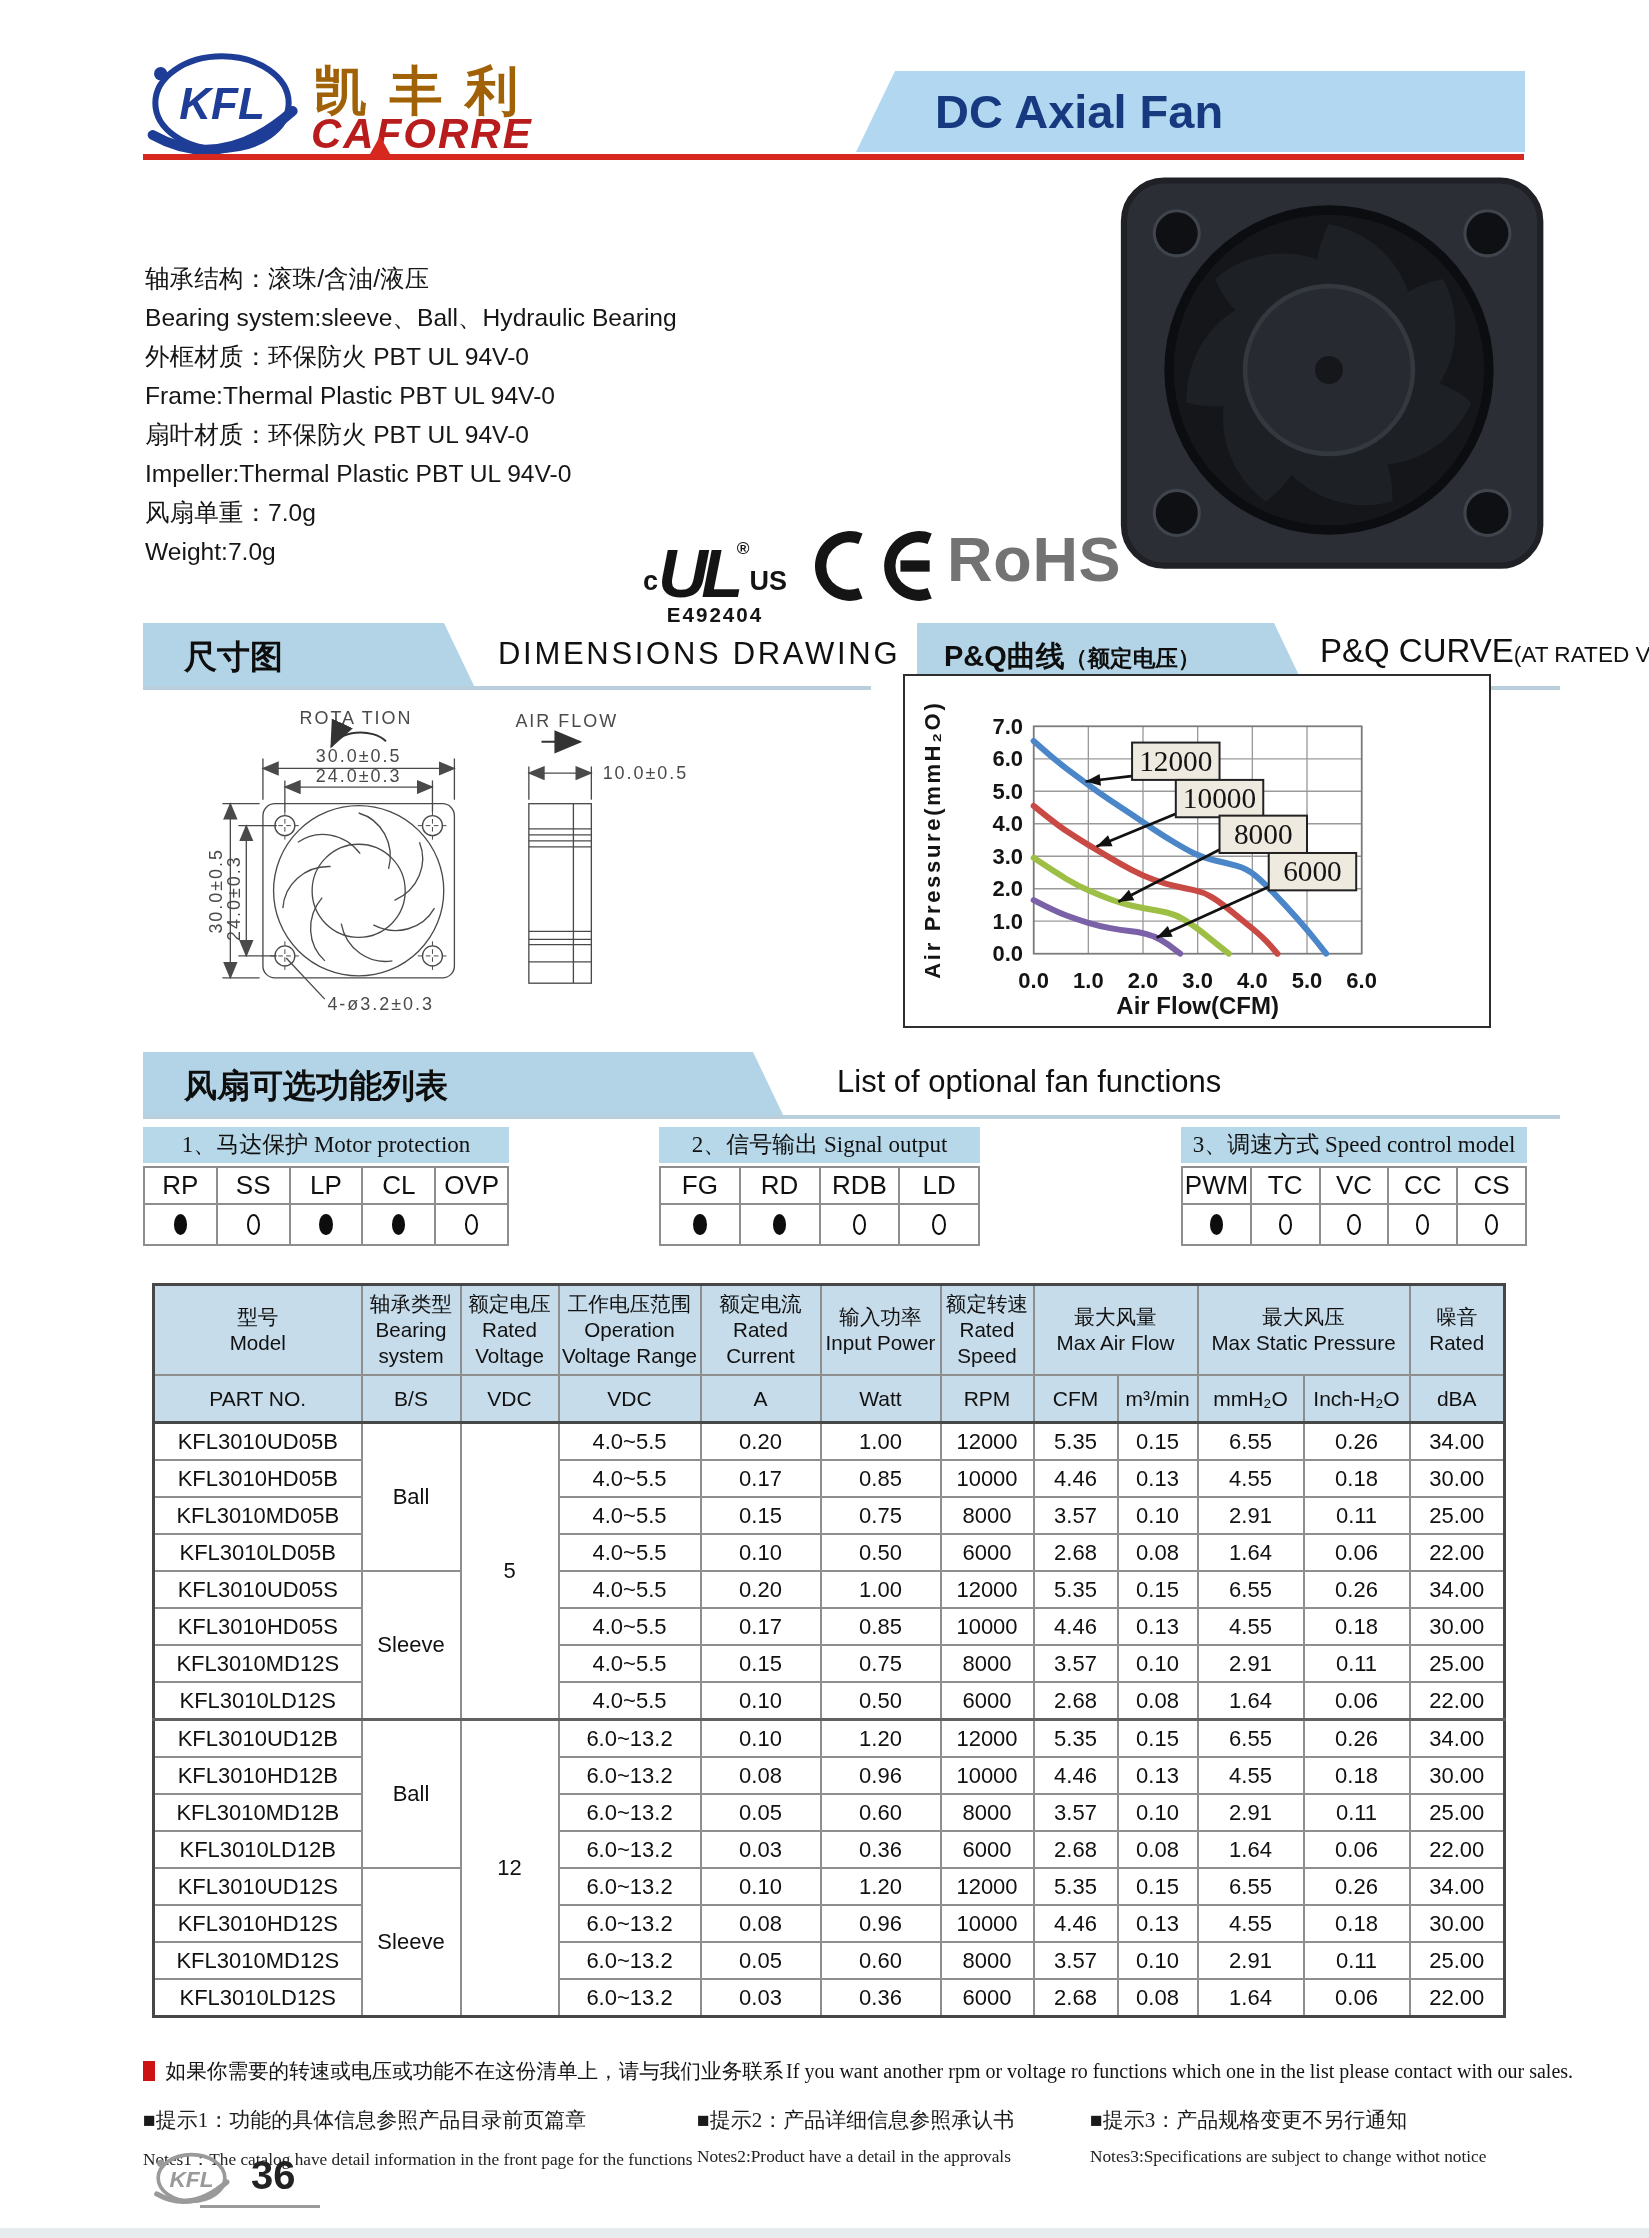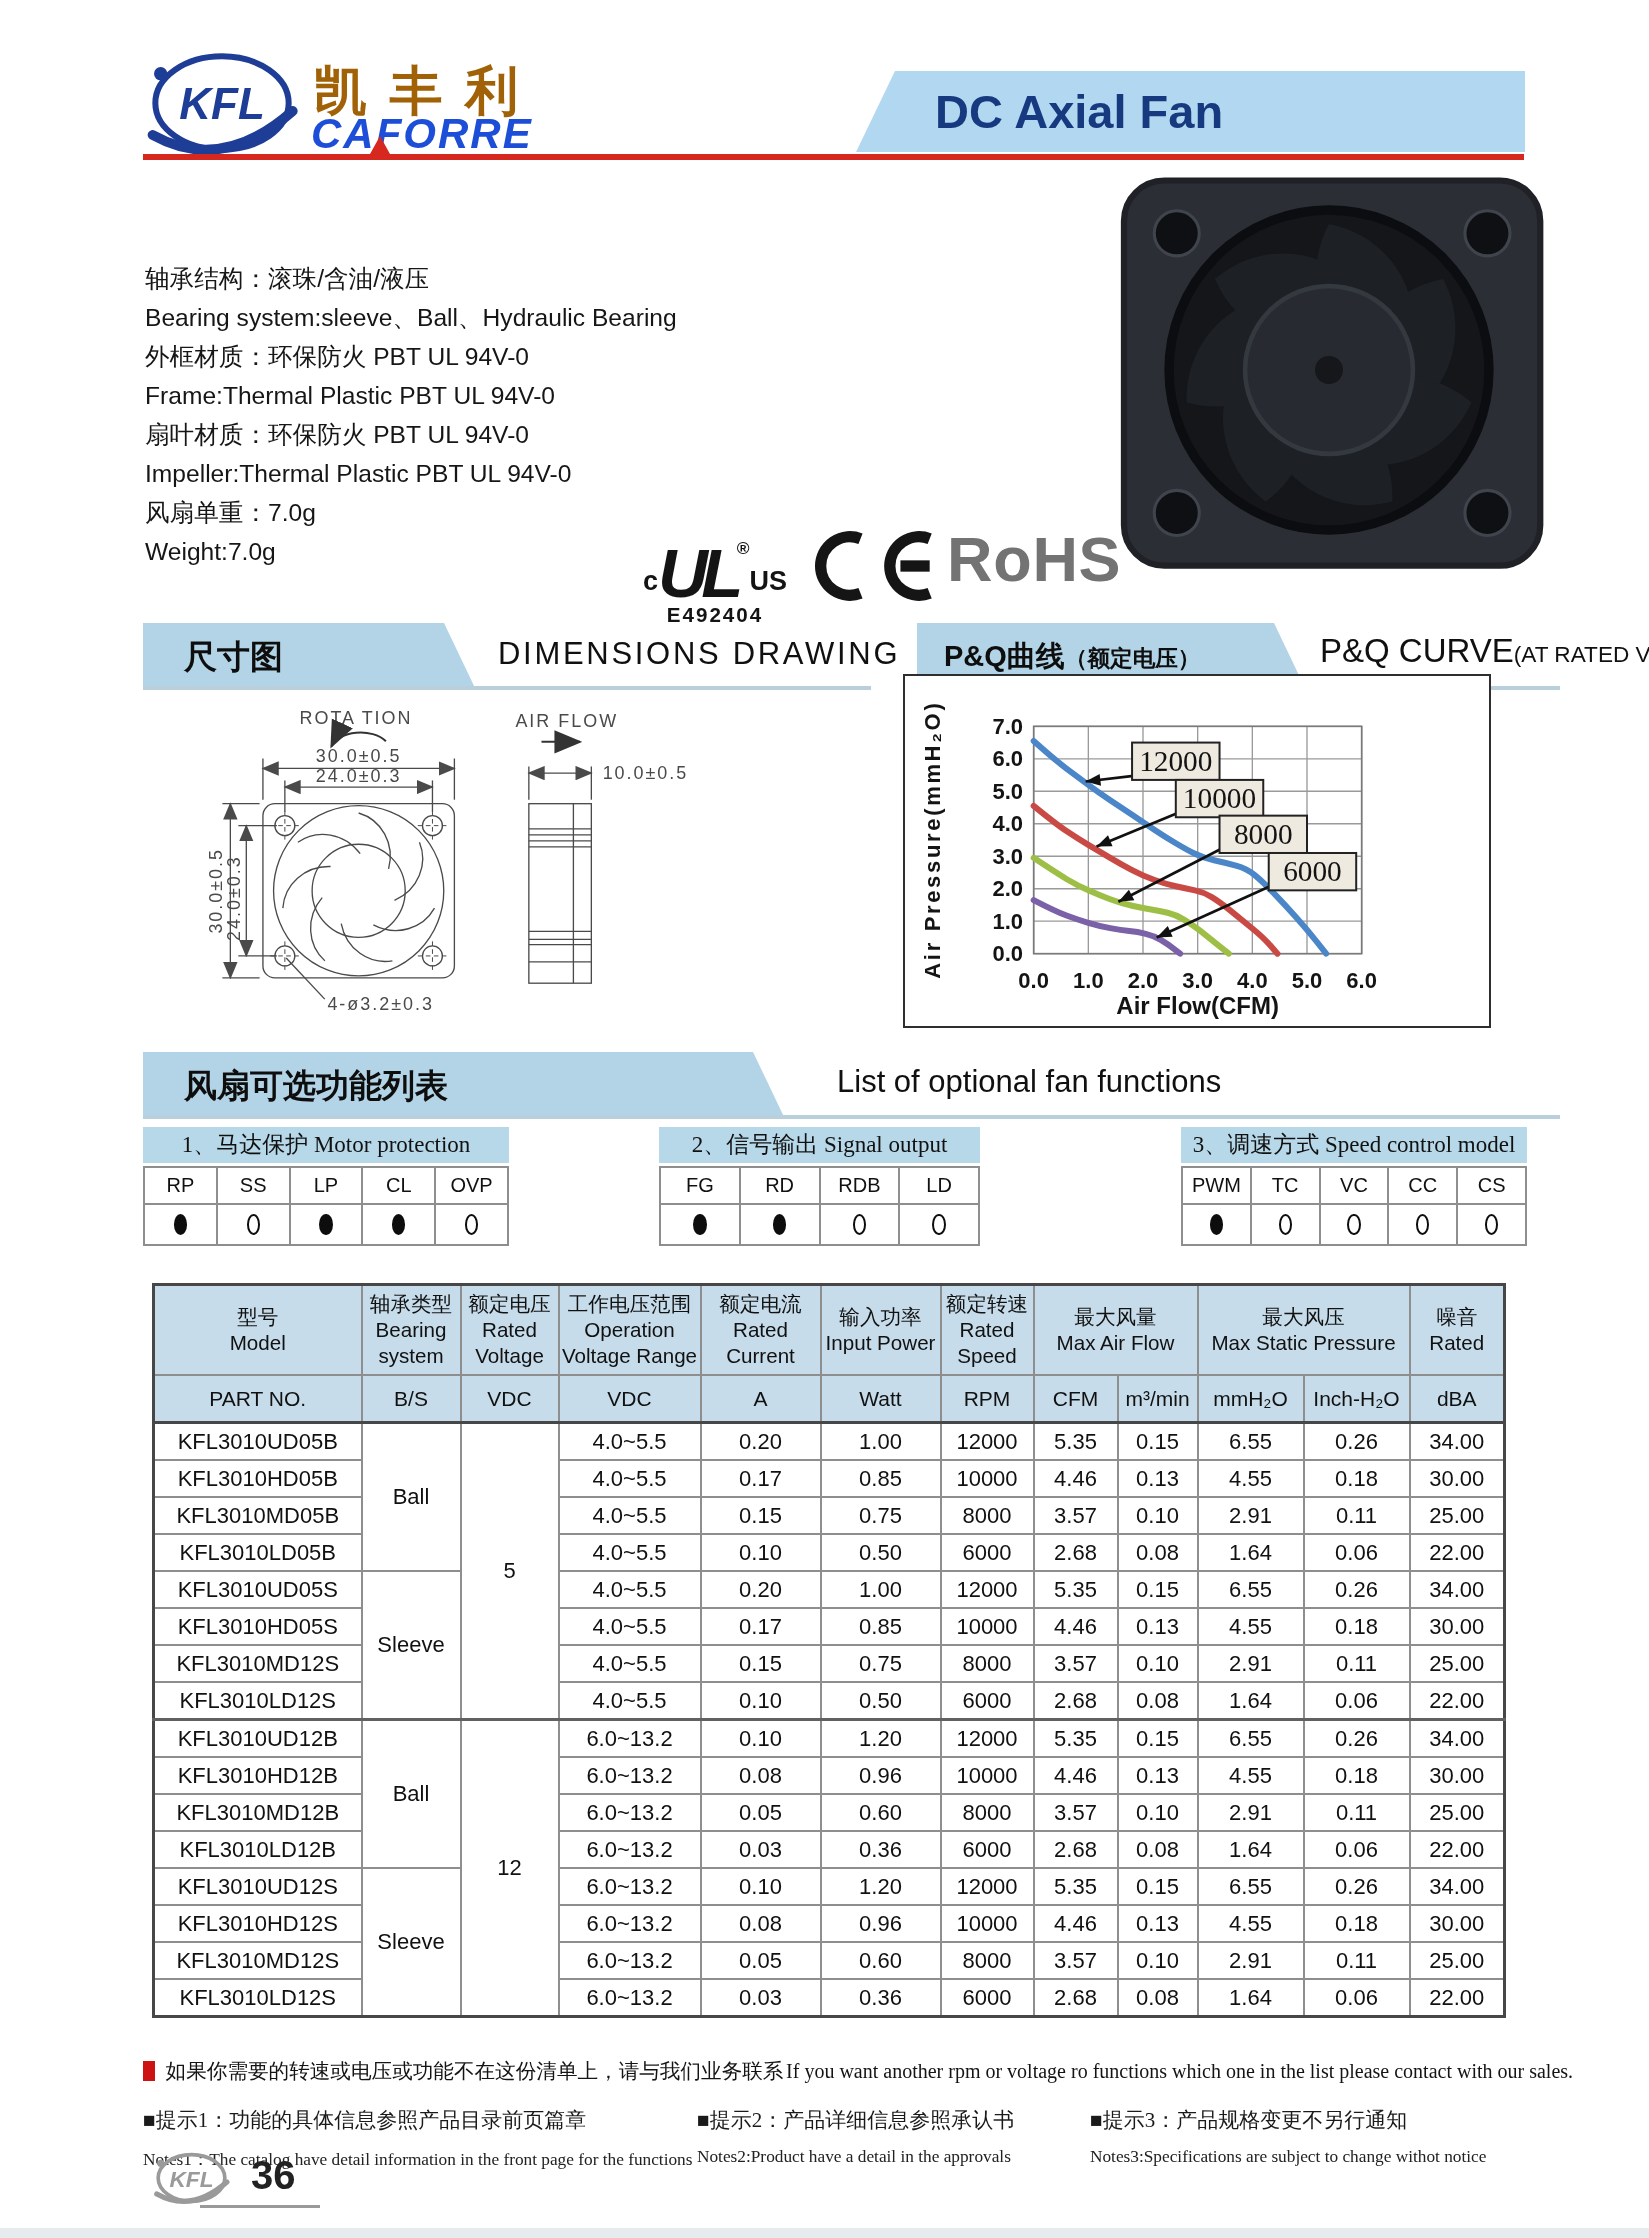--- a/index.html
+++ b/index.html
@@ -6,21 +6,21 @@
   html,body { margin:0; padding:0; background:#777; }
   #page {
     position:relative; width:1650px; height:2239px; background:#ffffff;
     font-family:"Liberation Sans", sans-serif; color:#111; overflow:hidden;
   }
   .abs { position:absolute; }
 
   
   .logo-svg { left:138px; top:47px; width:168px; height:112px; }
   .brand-cn { left:314px; top:56px; font-size:53px; font-weight:bold; color:#a16207; letter-spacing:22.6px; white-space:nowrap; }
-  .brand-en { left:311px; top:110px; font-size:42px; font-weight:bold; font-style:italic; color:#1d4ed8; letter-spacing:2px; }
+  .brand-en { left:311px; top:110px; font-size:42px; font-weight:bold; font-style:italic; color:#b91c1c; letter-spacing:2px; }
   .brand-tri { left:370px; top:136px; width:0; height:0; border-left:10px solid transparent; border-right:10px solid transparent; border-bottom:18.6px solid #d6281e; }
   .banner { left:856px; top:71px; width:669px; height:81px; background:#b1d8f0;
     -webkit-clip-path:polygon(39px 0,100% 0,100% 100%,0 100%); clip-path:polygon(39px 0,100% 0,100% 100%,0 100%); }
   .banner-text { display:block; padding-left:79px; line-height:81px; font-size:47px; font-weight:bold; color:#16397f; }
   .red-line { left:143px; top:154px; width:1381px; height:6px; background:#d6281e; }
   .size-title { left:141px; top:184px; font-size:43px; font-weight:bold; color:#16397f; white-space:nowrap; }
 
   #specs { left:145px; top:259px; font-size:24.6px; color:#161616; }
   #specs div { height:39px; line-height:39px; white-space:nowrap; }
 
@@ -63,21 +63,21 @@
   .chart-svg { width:100%; height:100%; }
   .tick { font-family:"Liberation Sans",sans-serif; font-size:33px; font-weight:bold; fill:#141414; }
   .axis-label { font-family:"Liberation Sans",sans-serif; font-weight:bold; fill:#141414; }
   .rpm-label { font-family:"Liberation Serif",serif; font-size:44px; fill:#141414; }
 
   
   .ft { top:1127px; }
   .ft-head { height:36px; background:#b7d8e9; text-align:center; font-family:"Liberation Serif",serif; font-size:23px; line-height:36px; color:#111; white-space:nowrap; }
   .ft table { border-collapse:collapse; width:100%; margin-top:3.3px; table-layout:fixed; }
   .ft td { border:2px solid #8e8e8e; text-align:center; background:#fff; padding:0; }
-  .ft .ft-labels td { height:35px; font-size:20px;border-radius:9px; }
+  .ft .ft-labels td { height:35px; font-size:26px;border-radius:9px; }
   .ft .ft-dots td { height:39px; }
   .ft1 { left:143px; width:366px; }
   .ft2 { left:659px; width:321px; }
   .ft3 { left:1181px; width:346px; }
   .dot { display:inline-block; width:13.3px; height:21px; border-radius:50%; box-sizing:border-box; vertical-align:middle; }
   .dot.f { background:#0d0d0d; }
   .dot.e { border:2.7px solid #0d0d0d; }
 
   
   #spec-table { left:152px; top:1283px; width:1352px; border-collapse:collapse; table-layout:fixed; border:3.3px solid #474747; }

